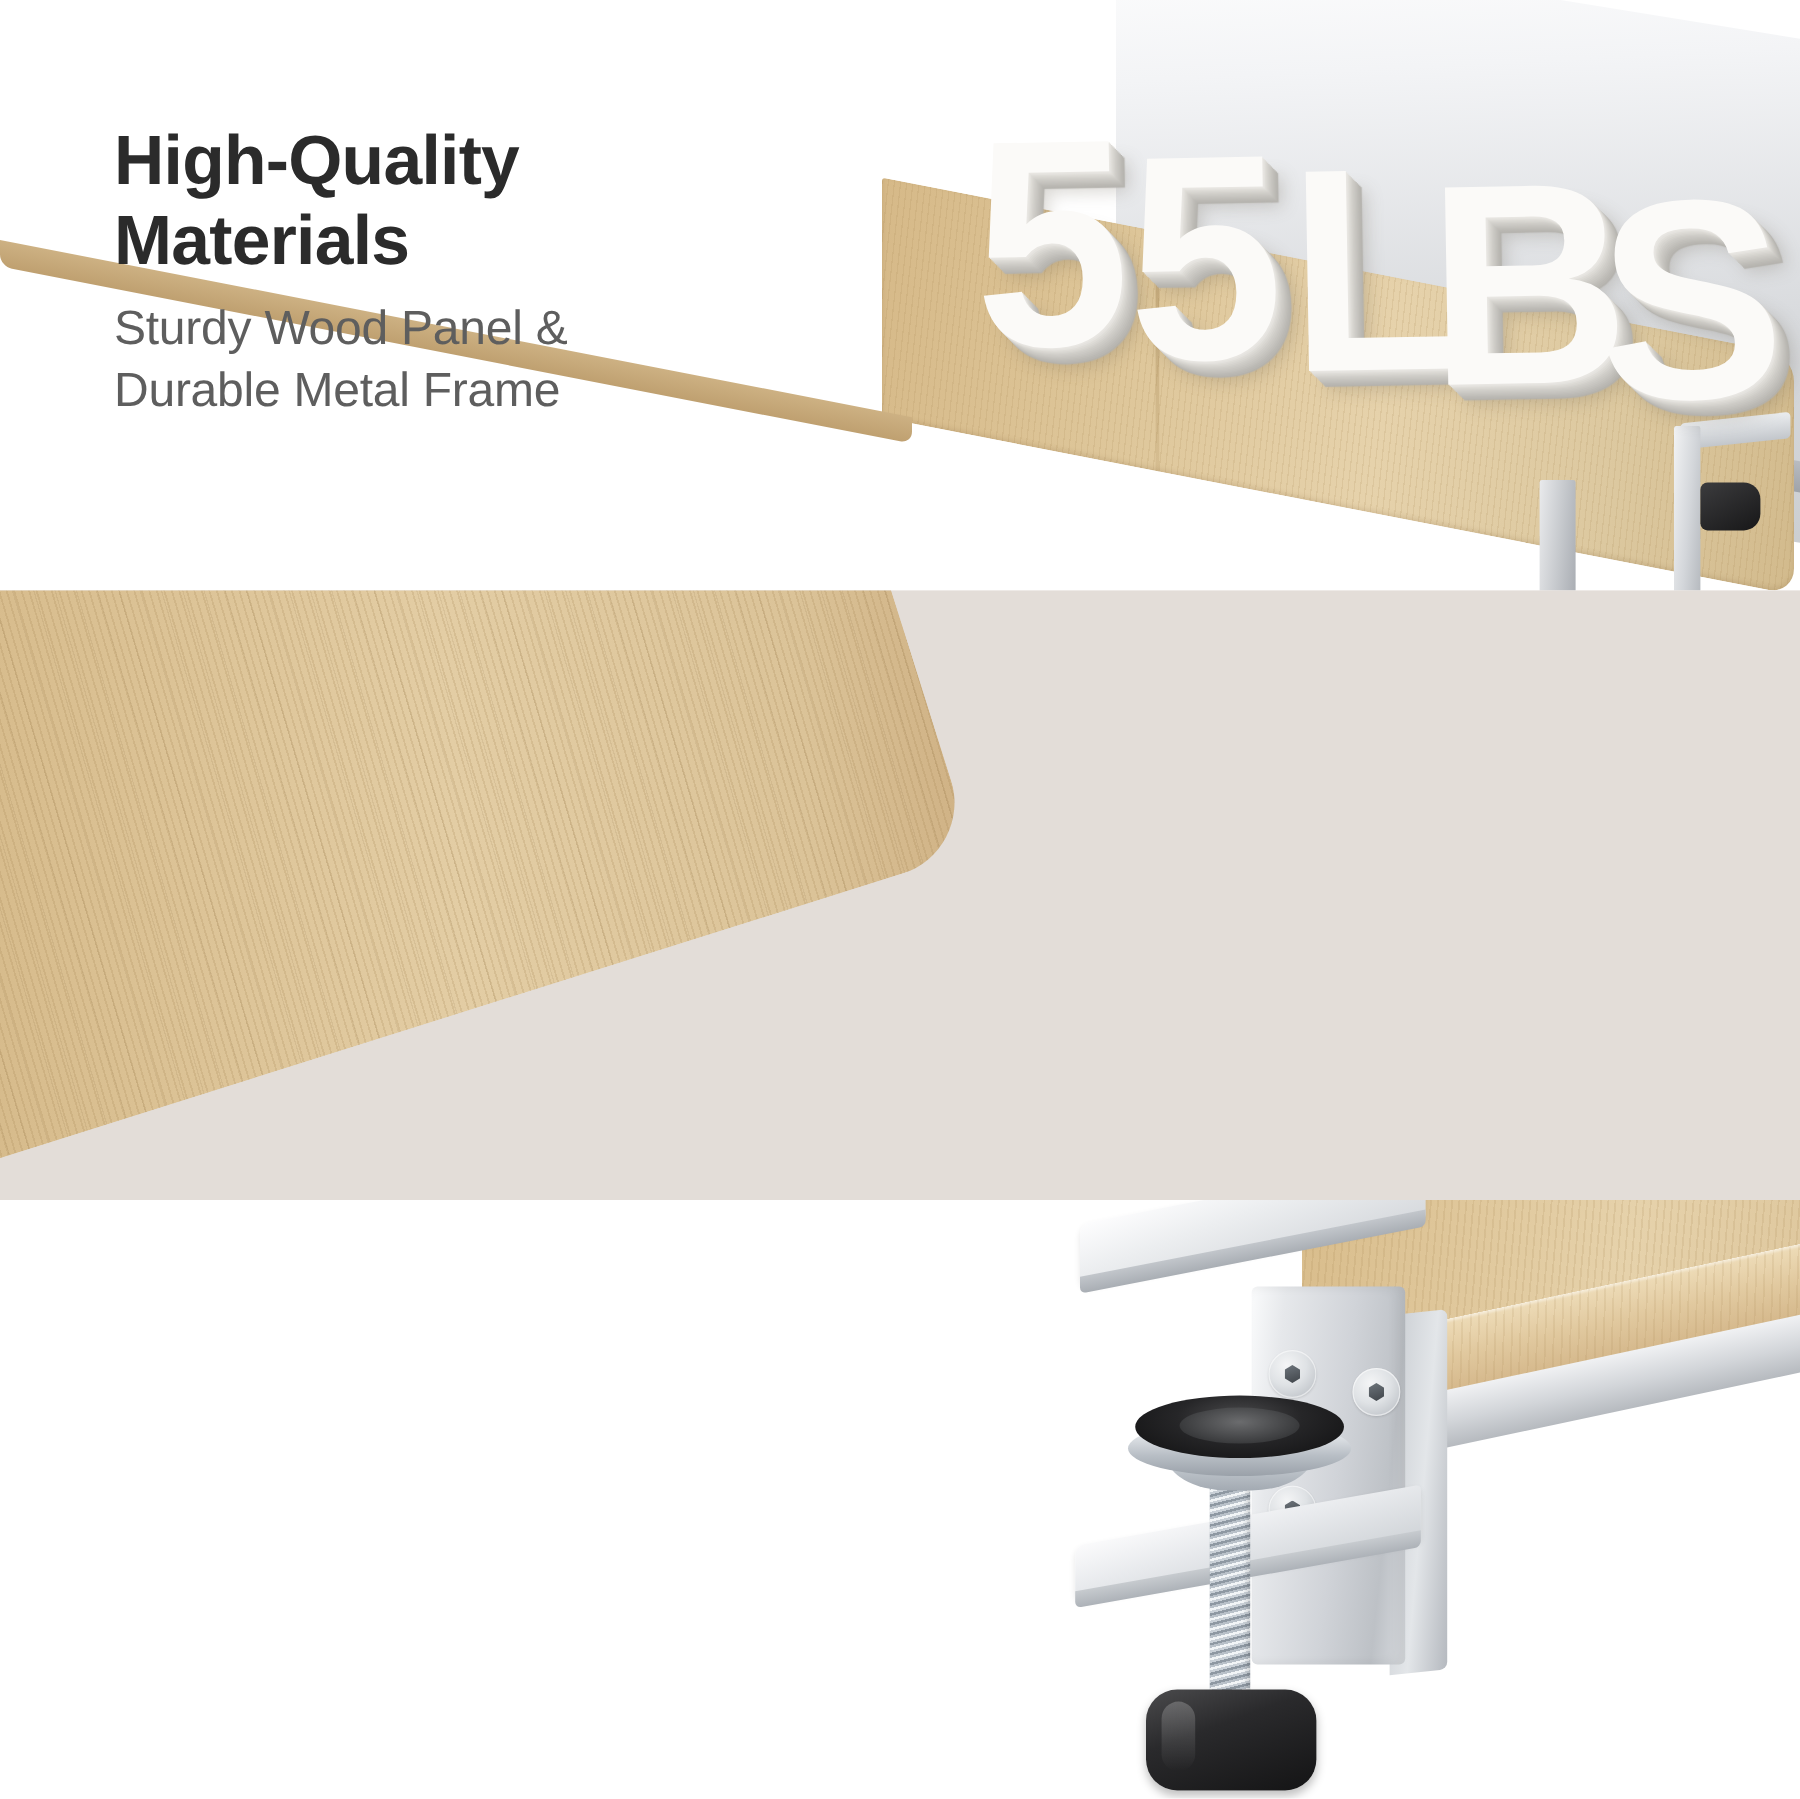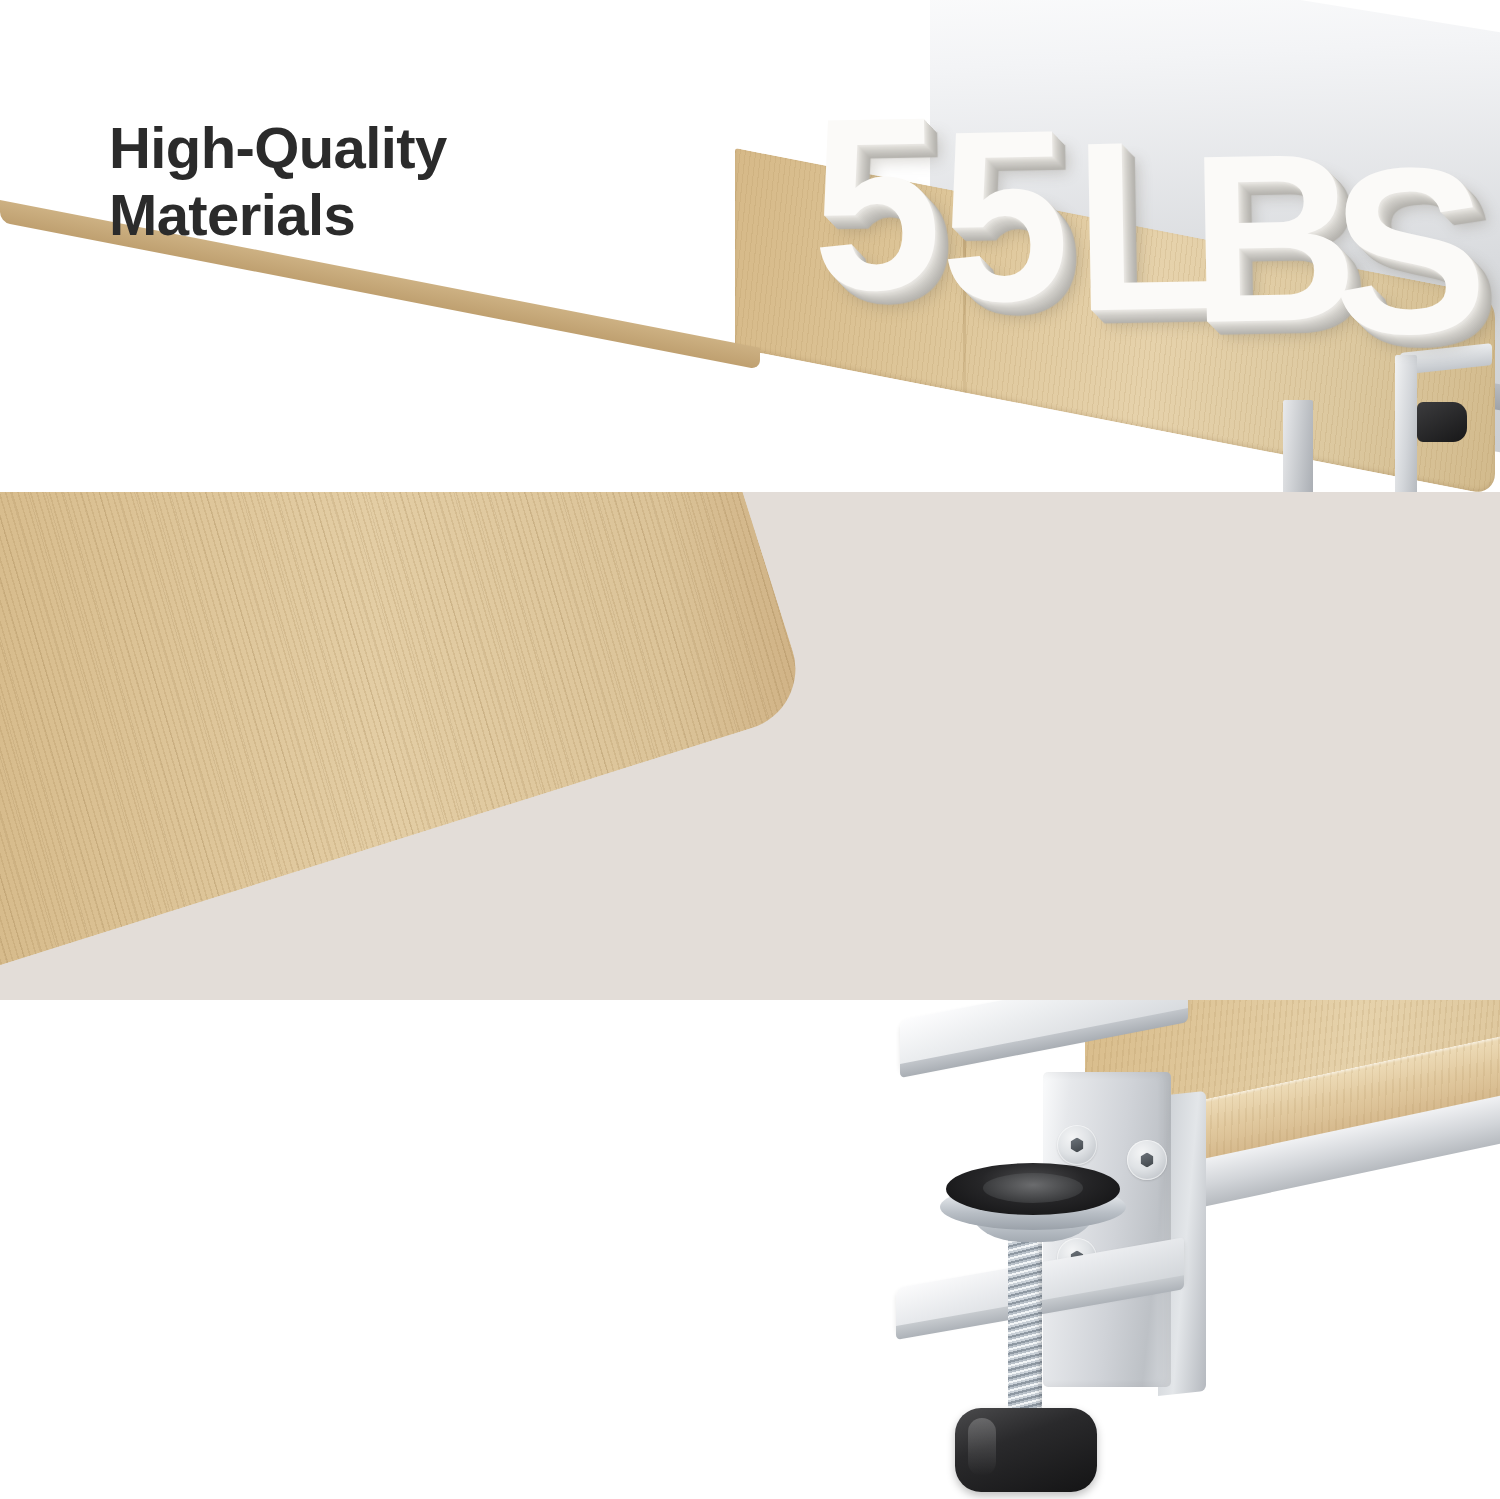--- a/index.html
+++ b/index.html
@@ -15,21 +15,21 @@
   
   .panel{position:absolute;left:0;width:1500px;overflow:hidden;}
   #panel-1{top:0;height:492px;background:#ffffff;}
   #panel-2{top:492px;height:508px;background:#e3ddd8;}
   #panel-3{top:1000px;height:499px;background:#ffffff;}
 
   
   .textblock{position:absolute;z-index:40;}
   .feat-title{
     font-size:58px;line-height:1.16;font-weight:700;
-    color:#2b2b2b;letter-spacing:-0.6px;margin:14px;
+    color:#2b2b2b;letter-spacing:-0.6px;margin:0;
     white-space:pre-line;
   }
   .feat-sub{
     font-size:40px;line-height:1.28;font-weight:400;
     color:#5e5e5e;letter-spacing:-0.2px;margin:14px 0 0 0;
     white-space:pre-line;
   }
   #text-1{left:95px;top:100px;width:600px;}
 
   
@@ -280,20 +280,22 @@
       <span class="lbs-char" id="lbs-c0">5</span>
       <span class="lbs-char" id="lbs-c1">5</span>
       <span class="lbs-char" id="lbs-c2">L</span>
       <span class="lbs-char" id="lbs-c3">B</span>
       <span class="lbs-char" id="lbs-c4">S</span>
     </div>
 
     <div class="textblock" id="text-1">
       <h2 class="feat-title">High-Quality
 Materials</h2>
+      <p class="feat-sub">Sturdy Wood Panel &amp;
+Durable Metal Frame</p>
     </div>
   </section>
 
   <section class="panel" id="panel-2">
 
     <div class="p2-corner">
       <div class="p2-corner-top"></div>
     </div>
 
   </section>

